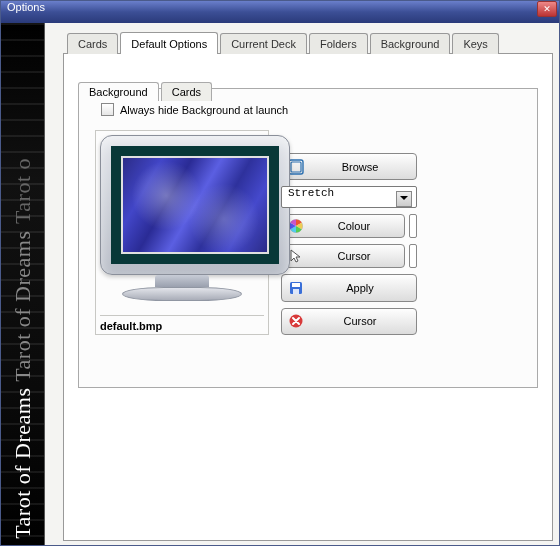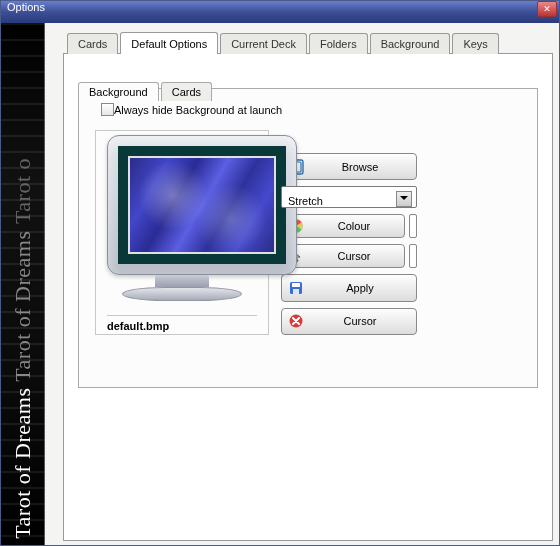--- a/index.html
+++ b/index.html
@@ -63,27 +63,27 @@
     border:1px solid #aaa; border-bottom:none;
     padding:3px 10px; background:#eeeeea;
     border-top-left-radius:3px; border-top-right-radius:3px;
     position: relative; top:13px; font-size:11px;
   }
   .tab2.active { background:#fcfcfc; }
   .panel2 {
     border:1px solid #aaa; background:#fcfcfc; padding:14px 16px; height:300px;
   }
 
-  .checkbox-row { display:flex; align-items:center; margin-bottom:14px; margin-left:6px;}
+  .checkbox-row { display:flex; align-items:center; gap:6px; margin-bottom:14px; margin-left:6px;}
   .checkbox {
     width:13px; height:13px; border:1px solid #888; background:linear-gradient(#fff,#e6e6e6);
   }
   .preview-area { display:flex; gap:12px; }
   .monitor-box {
-    border:1px solid #c8c8c4; width:174px; padding:4px 11px 2px; text-align:center;
+    border:1px solid #c8c8c4; width:174px; padding:4px 4px 2px; text-align:center;
   }
   .monitor-outer{ position:relative; height:178px; }
   .crt {
     width:190px; height:140px; margin:0 auto;
     background:linear-gradient(#dfe2e8,#b7bcc6);
     border:1px solid #8a8f9a; border-radius:12px;
     box-shadow: inset 0 6px 14px rgba(255,255,255,0.6), 0 2px 4px rgba(0,0,0,0.2);
     padding:10px;
   }
   .screen {
@@ -119,21 +119,21 @@
     background:linear-gradient(#fefefe,#dcdcdc);
     border-radius:4px;
     display:flex; align-items:center; gap:6px; padding:0 6px;
     color:#000;
   }
   .btn .lbl { flex:1; text-align:center; }
   .btn .icon { width:16px; height:16px; display:flex; align-items:center; justify-content:center; }
   .swatch { width:8px; height:24px; border:1px solid #888; background:#fff; border-radius:2px;}
   .select {
     height:22px; border:1px solid #7a7a7a; background:#fff; border-radius:2px;
-    display:flex; align-items:flex-end; padding:0 18px 0 6px; position:relative;
+    display:flex; align-items:flex-start; padding:0 18px 0 6px; position:relative;font-family:Liberation Mono, monospace;
   }
   .select:after{
     content:""; position:absolute; right:4px; top:4px; width:14px; height:14px;
     background:linear-gradient(#eee,#ccc); border:1px solid #888;
   }
   .select .caret{ position:absolute; right:8px; top:9px; border:4px solid transparent; border-top-color:#000; z-index:2;}
   svg { display:block; }
 </style>
 </head>
 <body>

